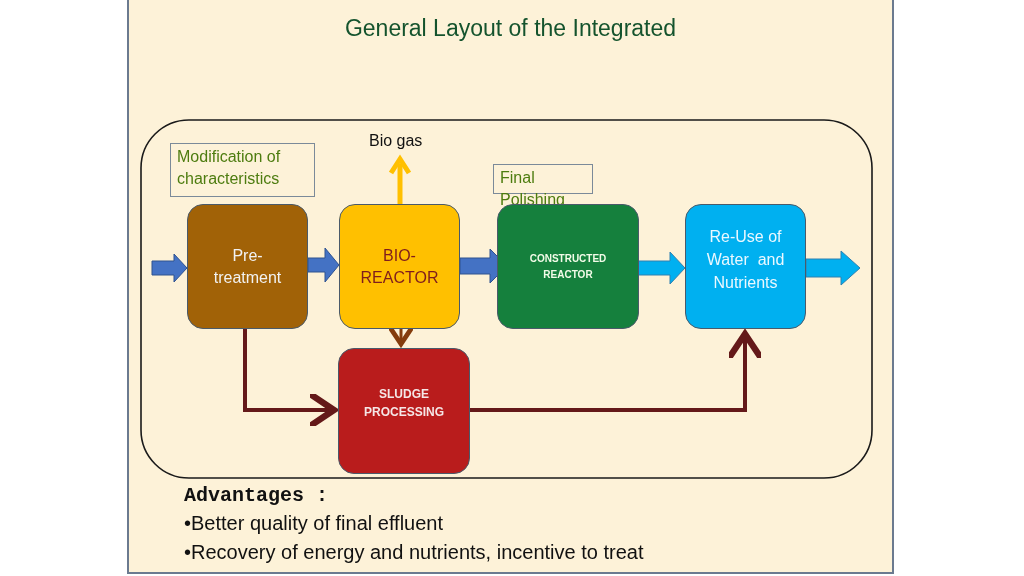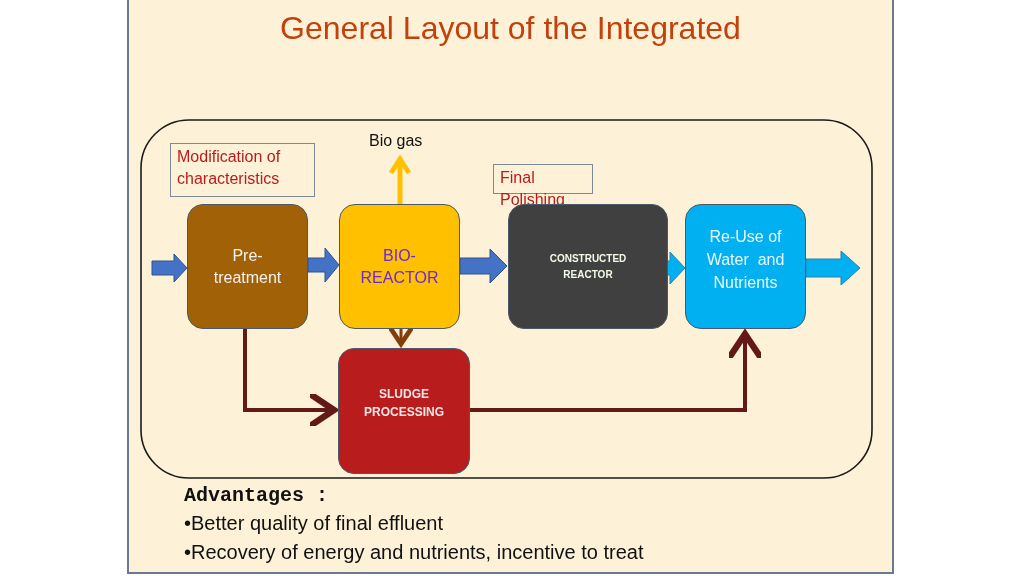--- a/index.html
+++ b/index.html
@@ -1,32 +1,32 @@
 <!DOCTYPE html>
 <html><head>
 <meta charset="utf-8">
 <style>
   html, body { margin:0; padding:0; }
   body { width:1024px; height:576px; background:#ffffff; position:relative; overflow:hidden;
          font-family:"Liberation Sans", "DejaVu Sans", sans-serif; }
   .slide { position:absolute; left:127px; top:0; width:767px; height:574px;
            background:#fdf2d8; border:2px solid #6b7a8f; border-top:none; box-sizing:border-box; }
   .title { position:absolute; left:0; top:8px; width:100%; text-align:center;
-           font-size:32px; line-height:40px; color:#c2410c; }
+           font-size:23px; line-height:40px; color:#14532d; }
   .title div { white-space:nowrap; }
   svg.diagram { position:absolute; left:0; top:0; }
   .lbl { position:absolute; color:#111; white-space:nowrap; }
-  .note-box { position:absolute; border:1.5px solid #7b8a99; background:#fdf2d8; color:#b91c1c;
+  .note-box { position:absolute; border:1.5px solid #7b8a99; background:#fdf2d8; color:#4d7c0f;
               font-size:16px; line-height:22px; padding:2px 6px; box-sizing:border-box; }
   .node { position:absolute; border-radius:16px; display:flex; align-items:center; justify-content:center;
           text-align:center; color:#fff; box-sizing:border-box; border:1.5px solid #4a5a6a; }
   .node span { display:block; }
   .n-pre { left:187px; top:204px; width:121px; height:125px; background:#a16207; font-size:16px; line-height:22px; color:#f2f2f2; }
-  .n-bio { left:339px; top:204px; width:121px; height:125px; background:#ffc000; font-size:16px; line-height:22px; color:#6d28d9; }
-  .n-wet { left:508px; top:204px; width:160px; height:125px; background:#404040; font-size:10px; line-height:16px; font-weight:bold; color:#f2fbe8; }
+  .n-bio { left:339px; top:204px; width:121px; height:125px; background:#ffc000; font-size:16px; line-height:22px; color:#7f1d1d; }
+  .n-wet { left:497px; top:204px; width:142px; height:125px; background:#15803d; font-size:10px; line-height:16px; font-weight:bold; color:#f2fbe8; }
   .n-reuse { left:685px; top:204px; width:121px; height:125px; background:#00b0f0; font-size:16px; line-height:23px; color:#eaf8ff; }
   .n-sludge { left:338px; top:348px; width:132px; height:126px; background:#b91c1c; font-size:12px; line-height:18px; font-weight:bold; color:#f5e6e6; }
   .adv { position:absolute; left:184px; top:483px; color:#111; }
   .adv-h { font-size:20px; font-weight:bold; line-height:26px;font-family:Liberation Mono, monospace; }
   .adv-i { font-size:20px; line-height:29px; white-space:nowrap; }
 </style>
 </head>
 <body>
 
 <div class="slide">

